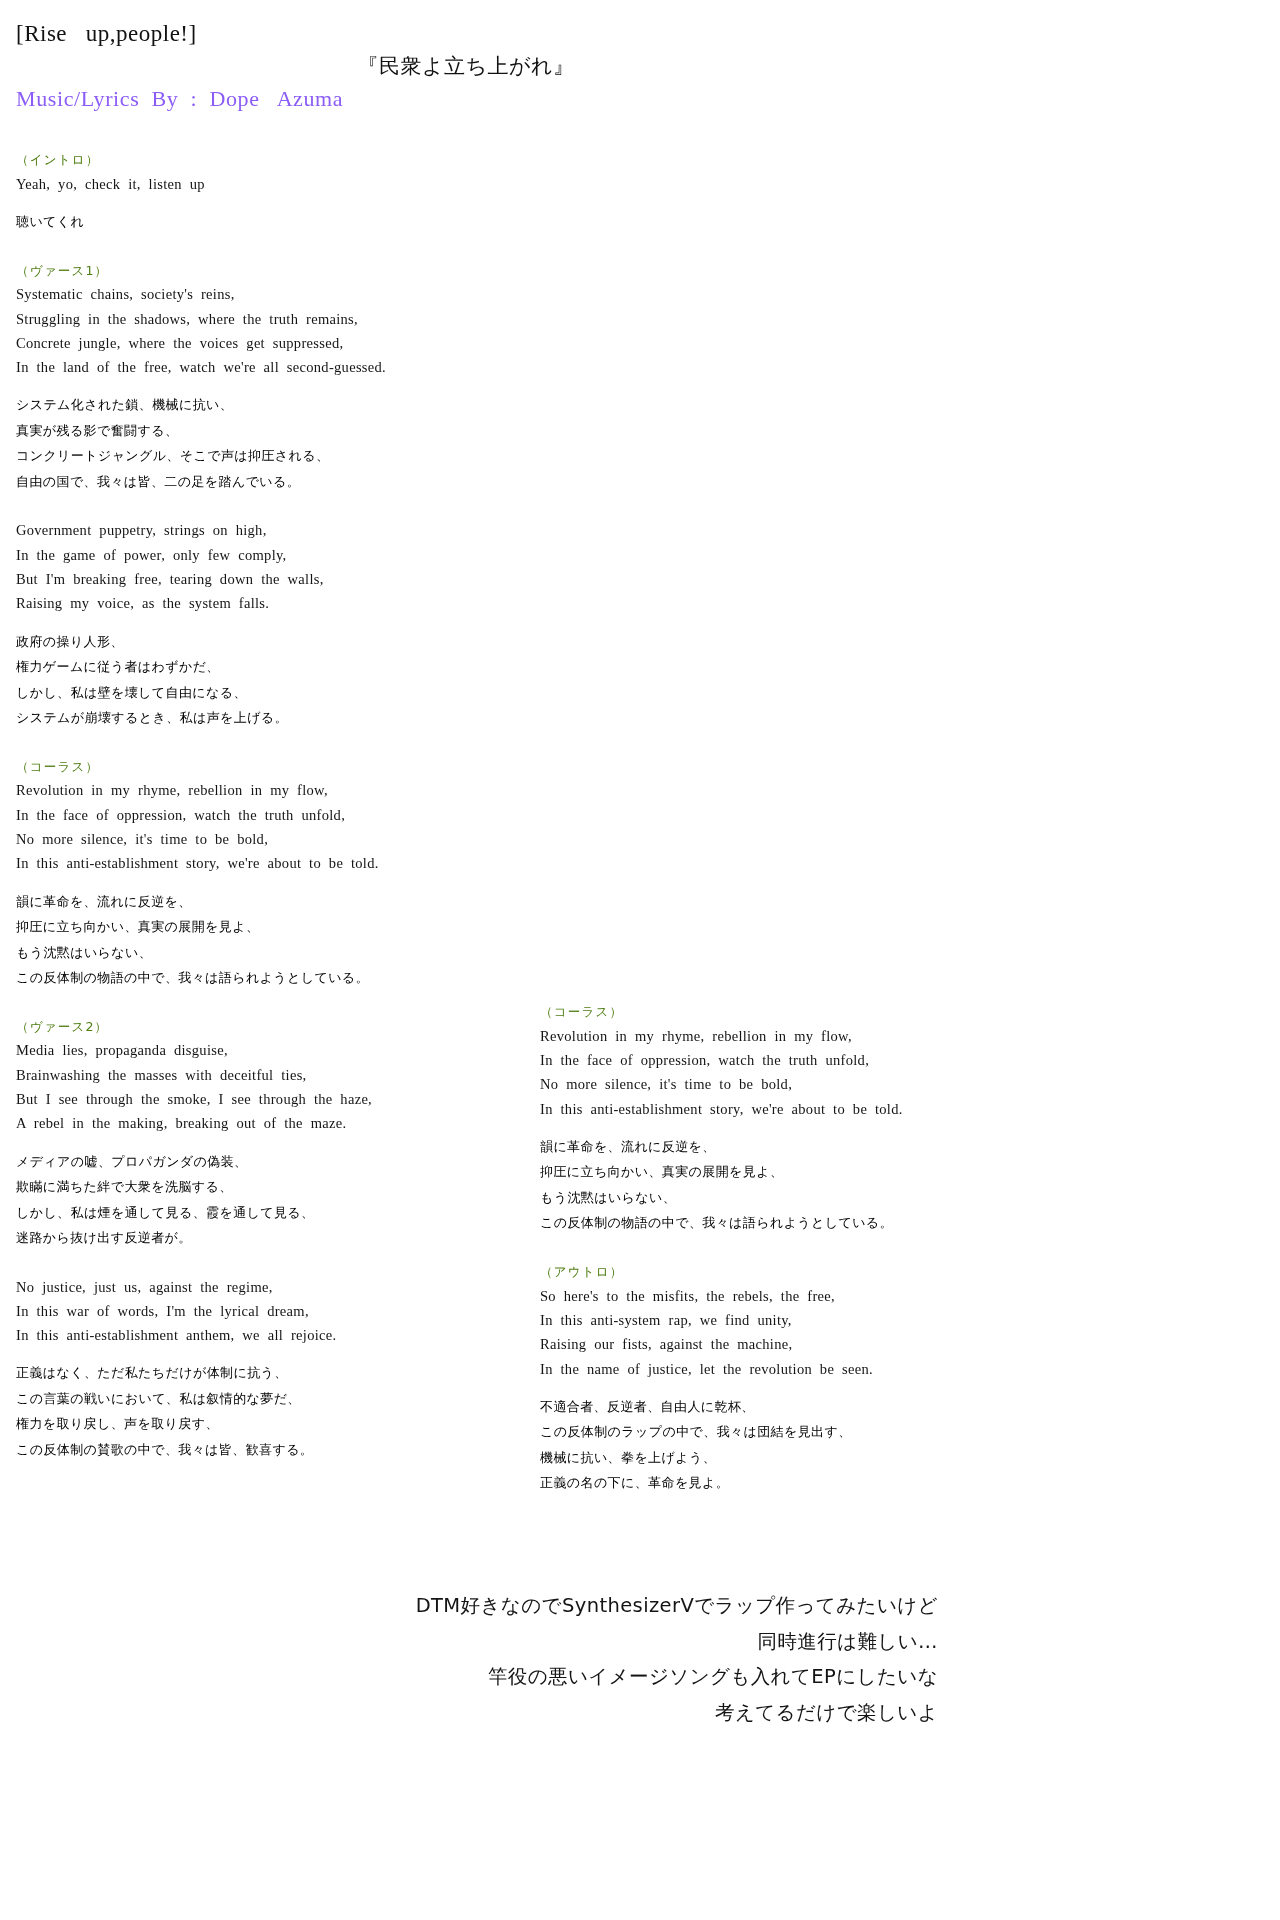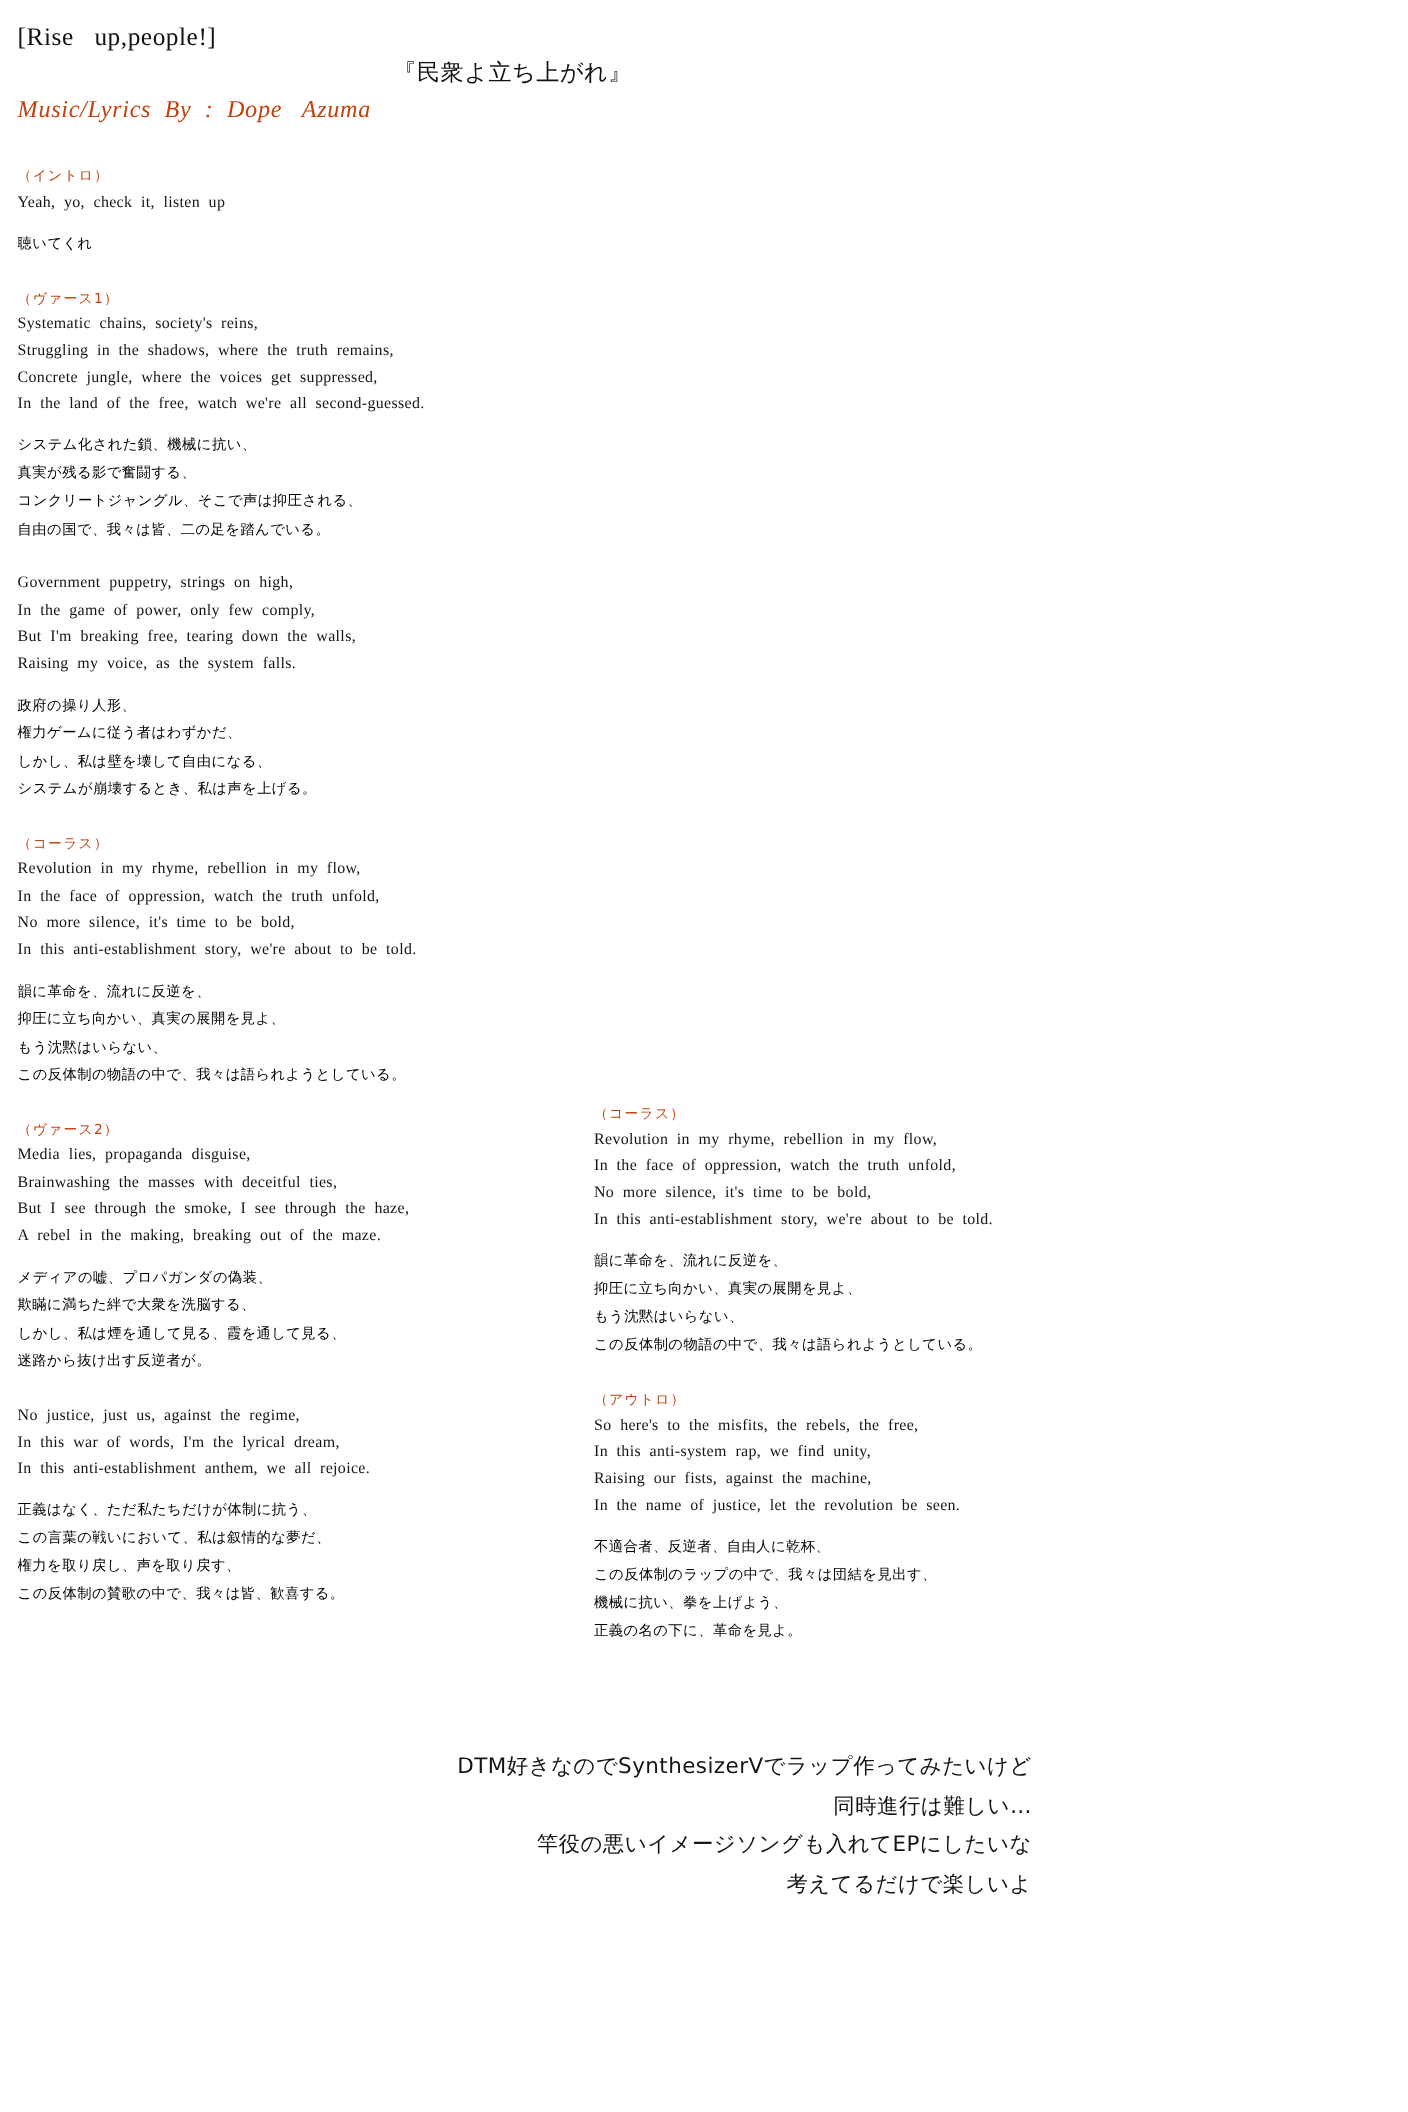--- a/index.html
+++ b/index.html
@@ -42,25 +42,24 @@
     line-height: 1.45;
     color: #111;
     margin-top: 2px;
     letter-spacing: 0.5px;
     text-align: center;
   }
   .credit {
     font-family: "Liberation Serif", serif;
     font-size: 22px;
     line-height: 1.4;
-    color: #c2410c;
+    color: #8b5cf6;
     margin-top: 3px;
     letter-spacing: 0.6px;
     white-space: pre;
-    font-style: italic;
   }
 
   
   .col {
     position: absolute;
   }
   .col-left {
     left: 16px;
     top: 148px;
     width: 530px;
@@ -69,21 +68,21 @@
     left: 540px;
     top: 1000px;
     width: 530px;
   }
 
   .block { margin-bottom: 0; }
 
   .section-tag {
     font-family: "DejaVu Sans", sans-serif;
     font-size: 12.5px;
-    color: #c2410c;
+    color: #4d7c0f;
     letter-spacing: 1.2px;
     line-height: 1.9;
   }
   .en-line {
     font-family: "Liberation Serif", serif;
     font-size: 14.5px;
     color: #141414;
     line-height: 24.3px;
     letter-spacing: 0.3px;
     white-space: pre;

